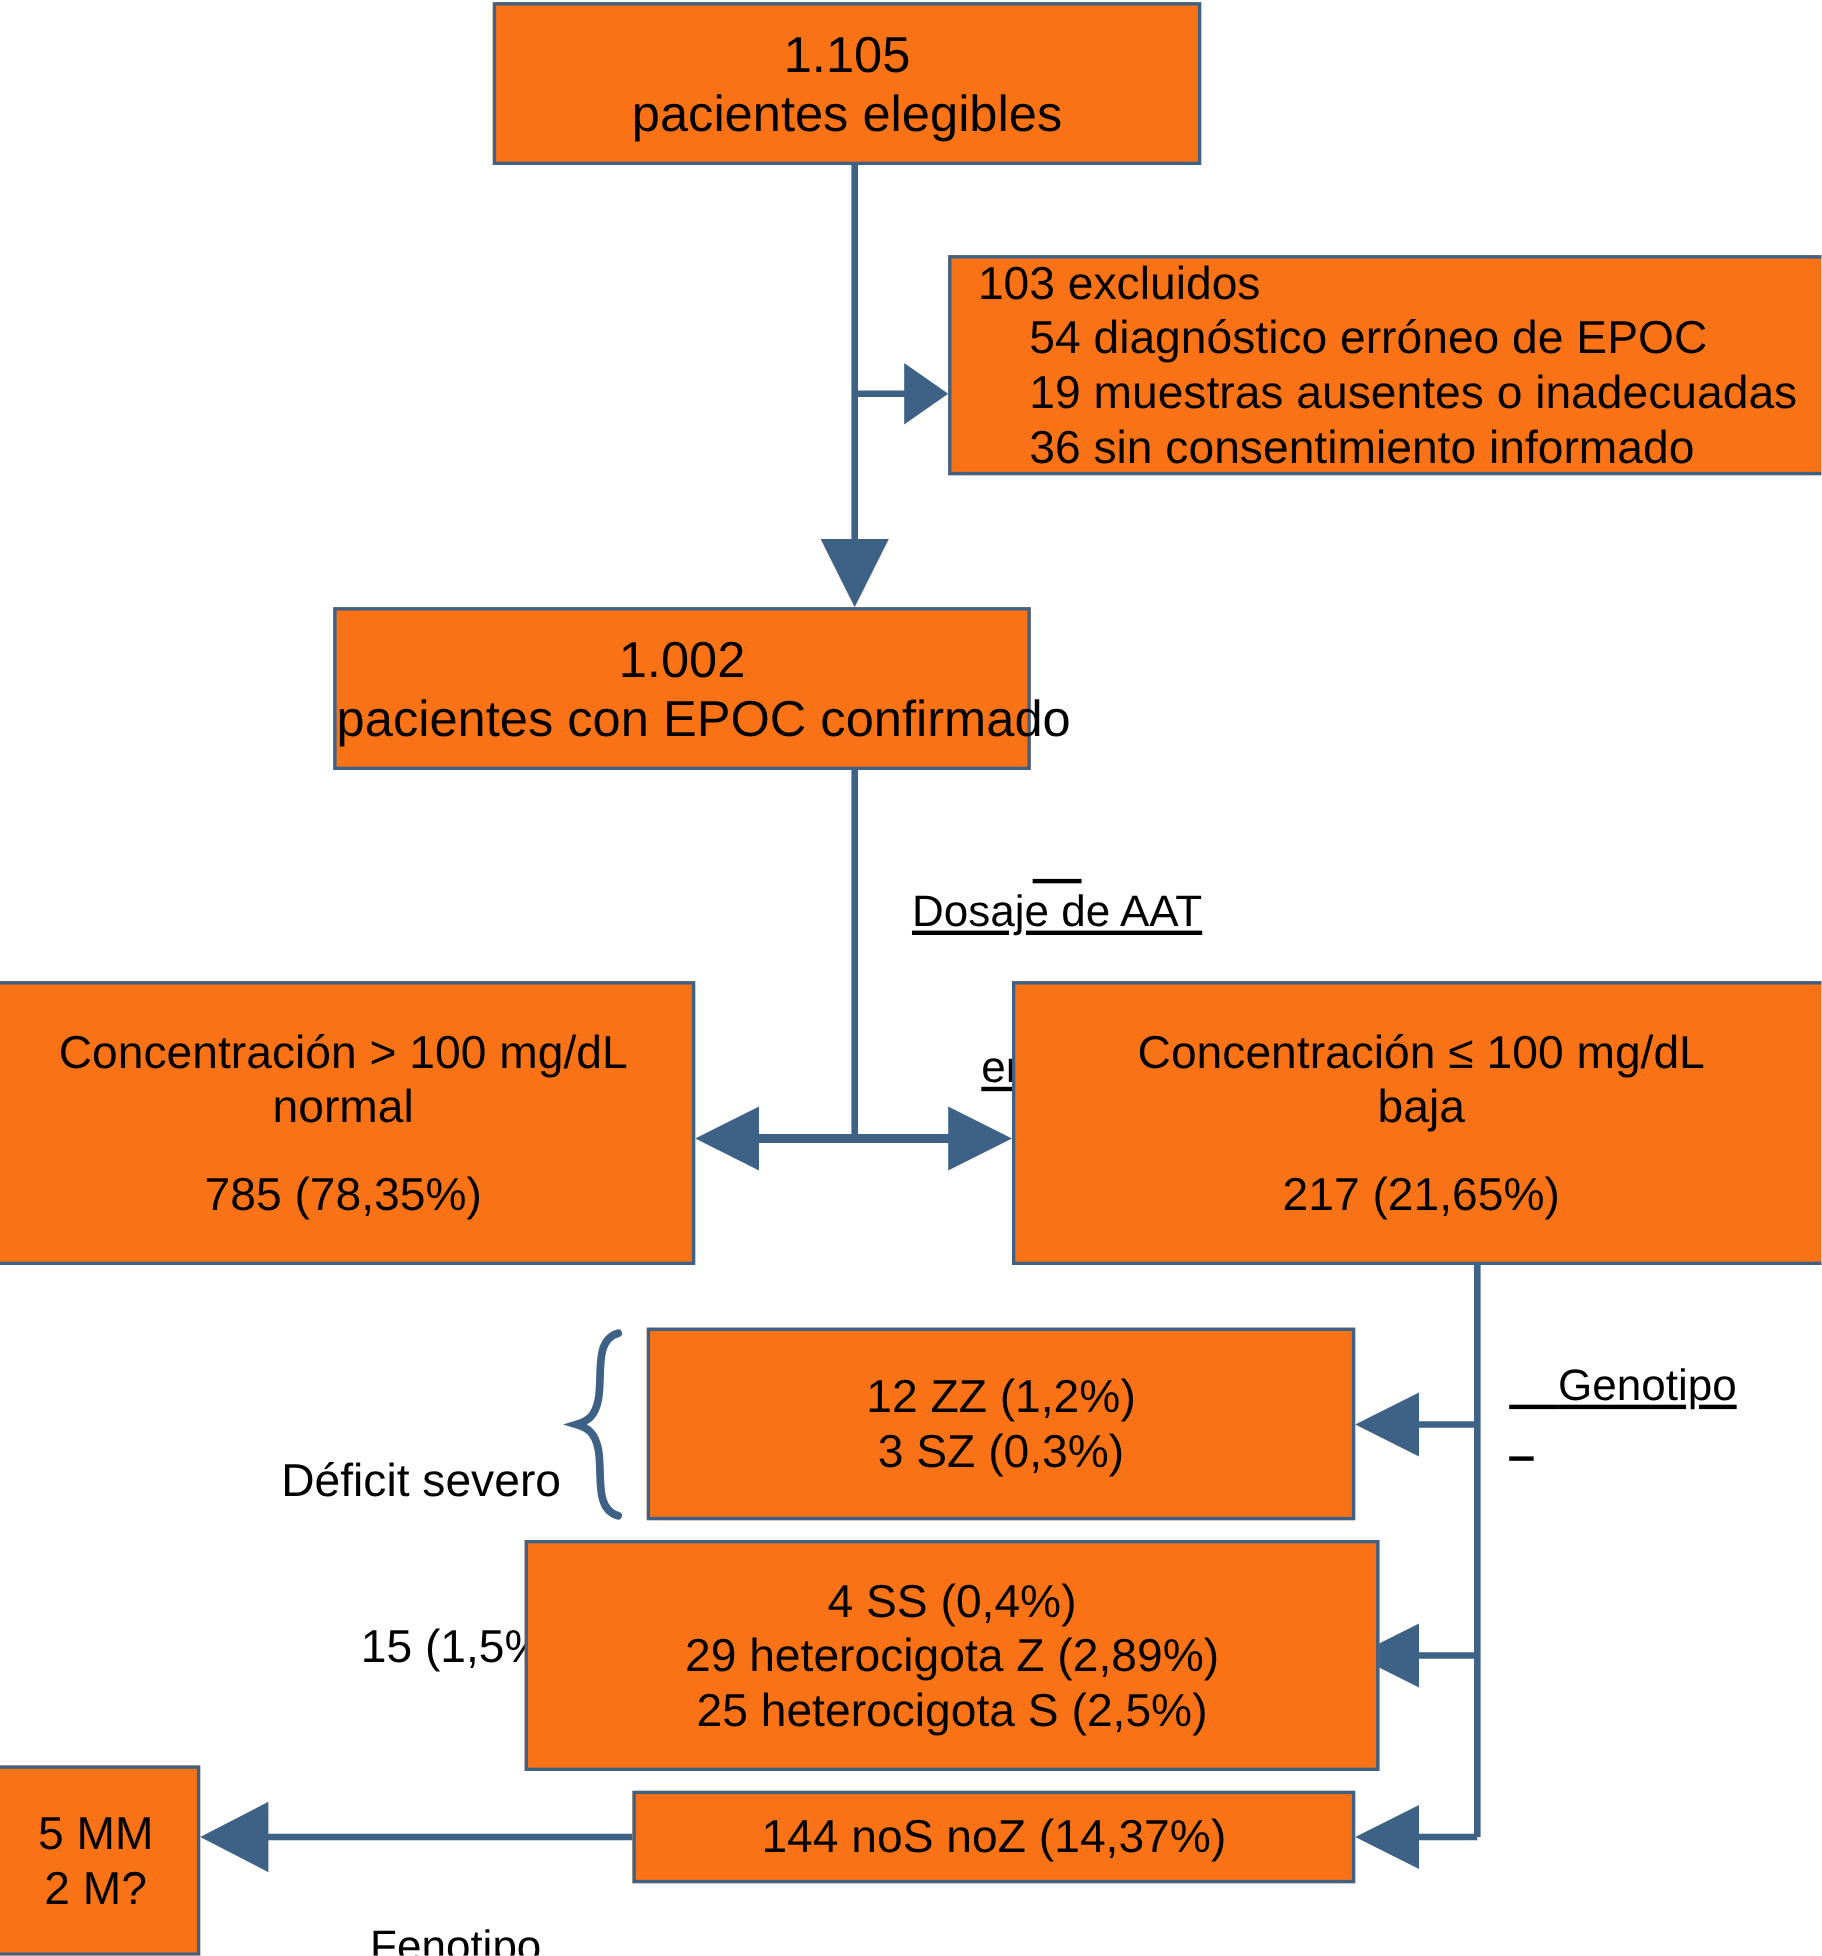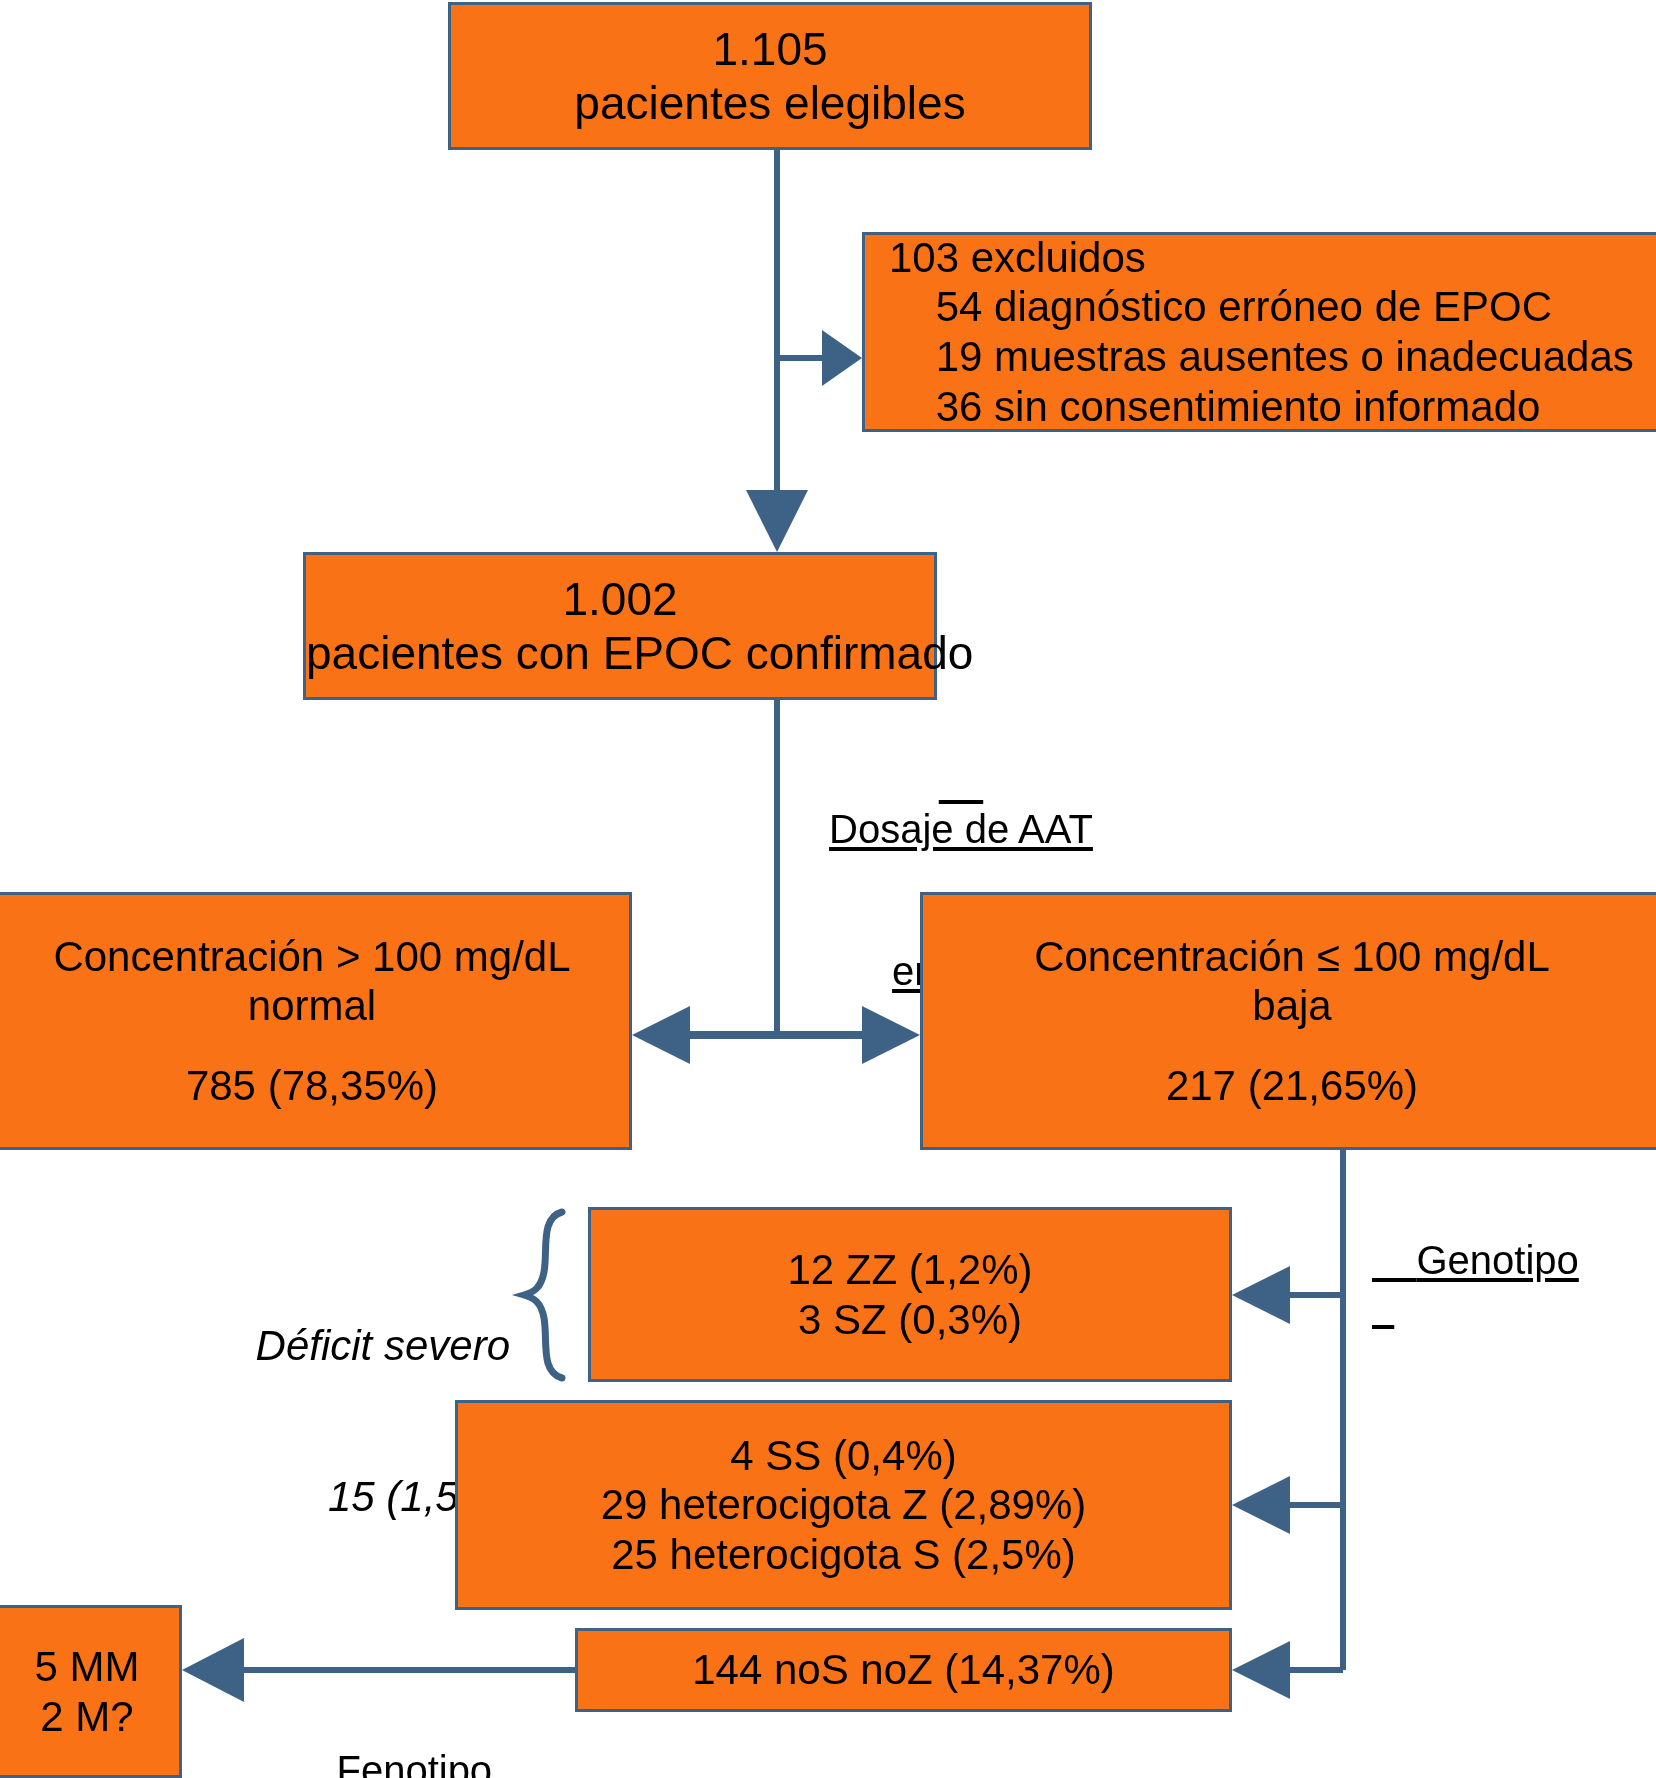--- a/index.html
+++ b/index.html
@@ -146,35 +146,35 @@
     <div class="line fs-mid">785 (78,35%)</div>
   </div>
 
   <div class="box center" style="left:920px; top:892px; width:744px; height:258px;">
     <div class="line fs-mid">Concentración ≤ 100 mg/dL</div>
     <div class="line fs-mid">baja</div>
     <div class="line fs-mid" style="height:30px;"></div>
     <div class="line fs-mid">217 (21,65%)</div>
   </div>
 
-  <div class="plainlabel" style="left:150px; top:1220px; width:360px;font-style:italic;">
+  <div class="plainlabel" style="left:150px; top:1220px; width:360px;">
     <div>Déficit severo</div>
     <div>15 (1,5%)</div>
   </div>
 
   <div class="box center" style="left:588px; top:1207px; width:644px; height:175px;">
     <div class="line fs-mid">12 ZZ (1,2%)</div>
     <div class="line fs-mid">3 SZ (0,3%)</div>
   </div>
 
   <div class="label" style="left:1372px; top:1190px;">
     <span>Genotipo</span>
   </div>
 
-  <div class="box center" style="left:455px; top:1400px; width:777px; height:210px;">
+  <div class="box center" style="left:477px; top:1400px; width:777px; height:210px;">
     <div class="line fs-mid">4 SS (0,4%)</div>
     <div class="line fs-mid">29 heterocigota Z (2,89%)</div>
     <div class="line fs-mid">25 heterocigota S (2,5%)</div>
   </div>
 
   <div class="box center" style="left:575px; top:1628px; width:657px; height:84px;">
     <div class="line fs-mid">144 noS noZ (14,37%)</div>
   </div>
 
   <div class="box center" style="left:-8px; top:1605px; width:190px; height:173px;">

